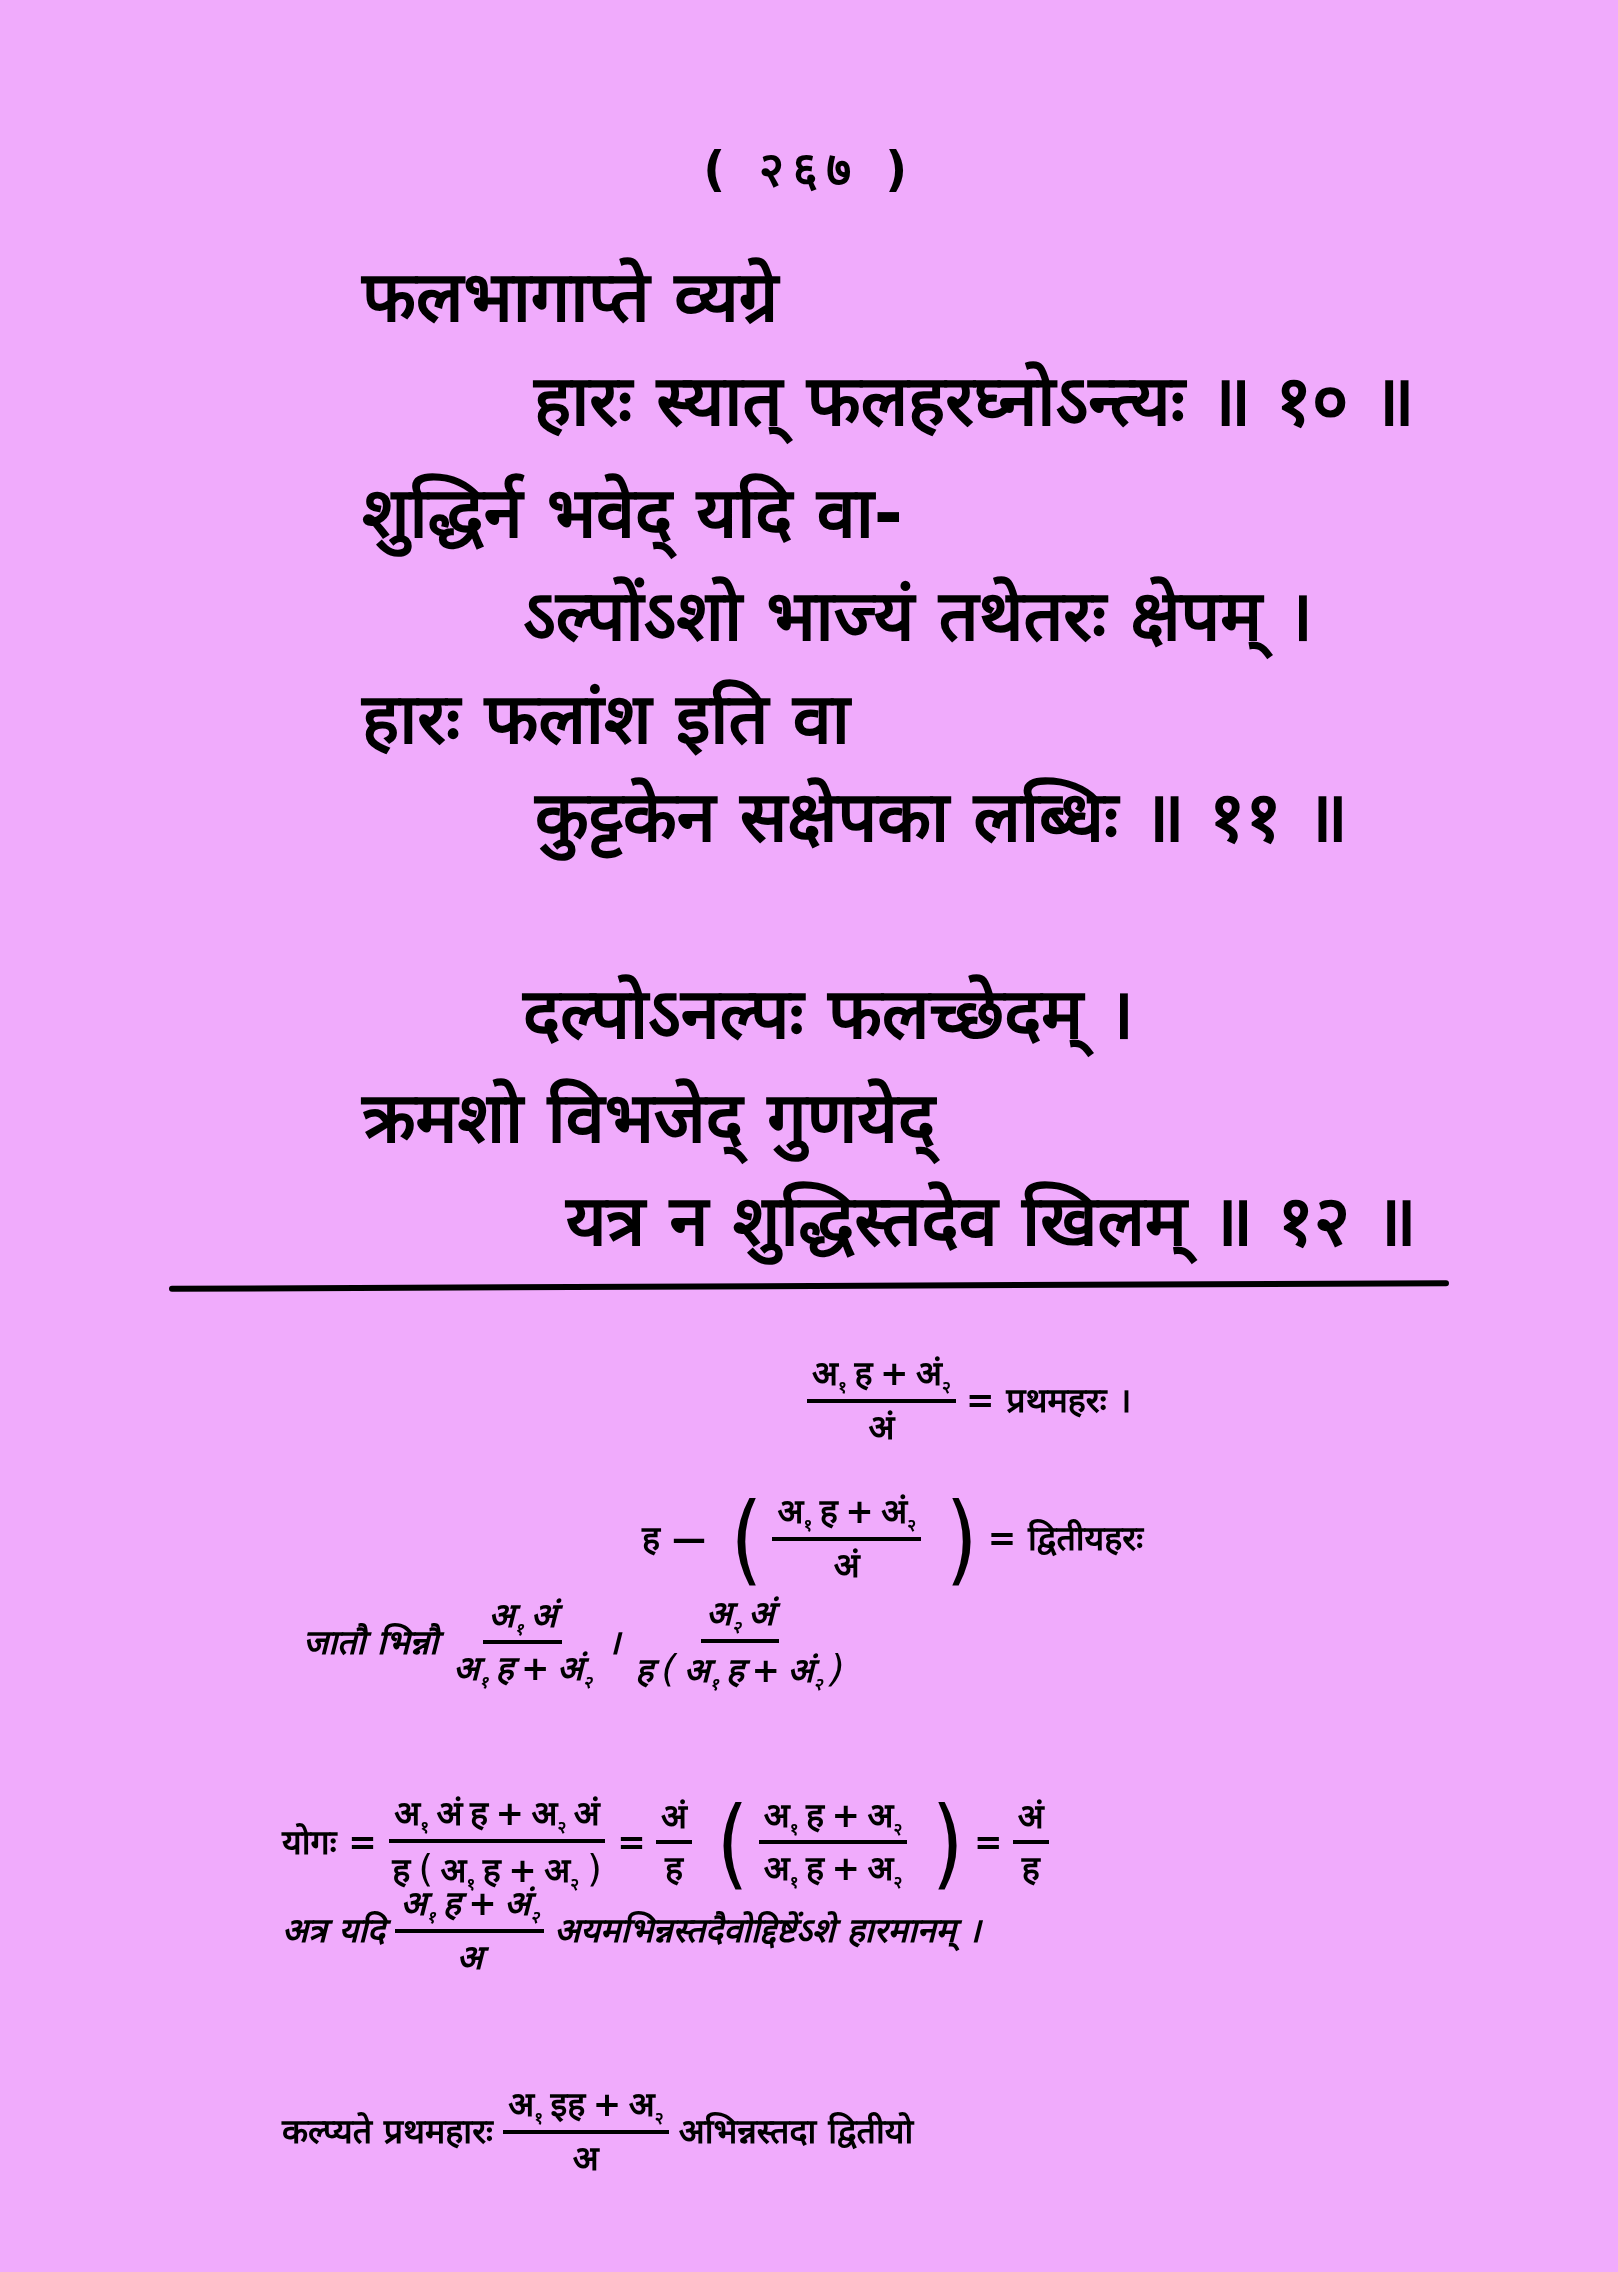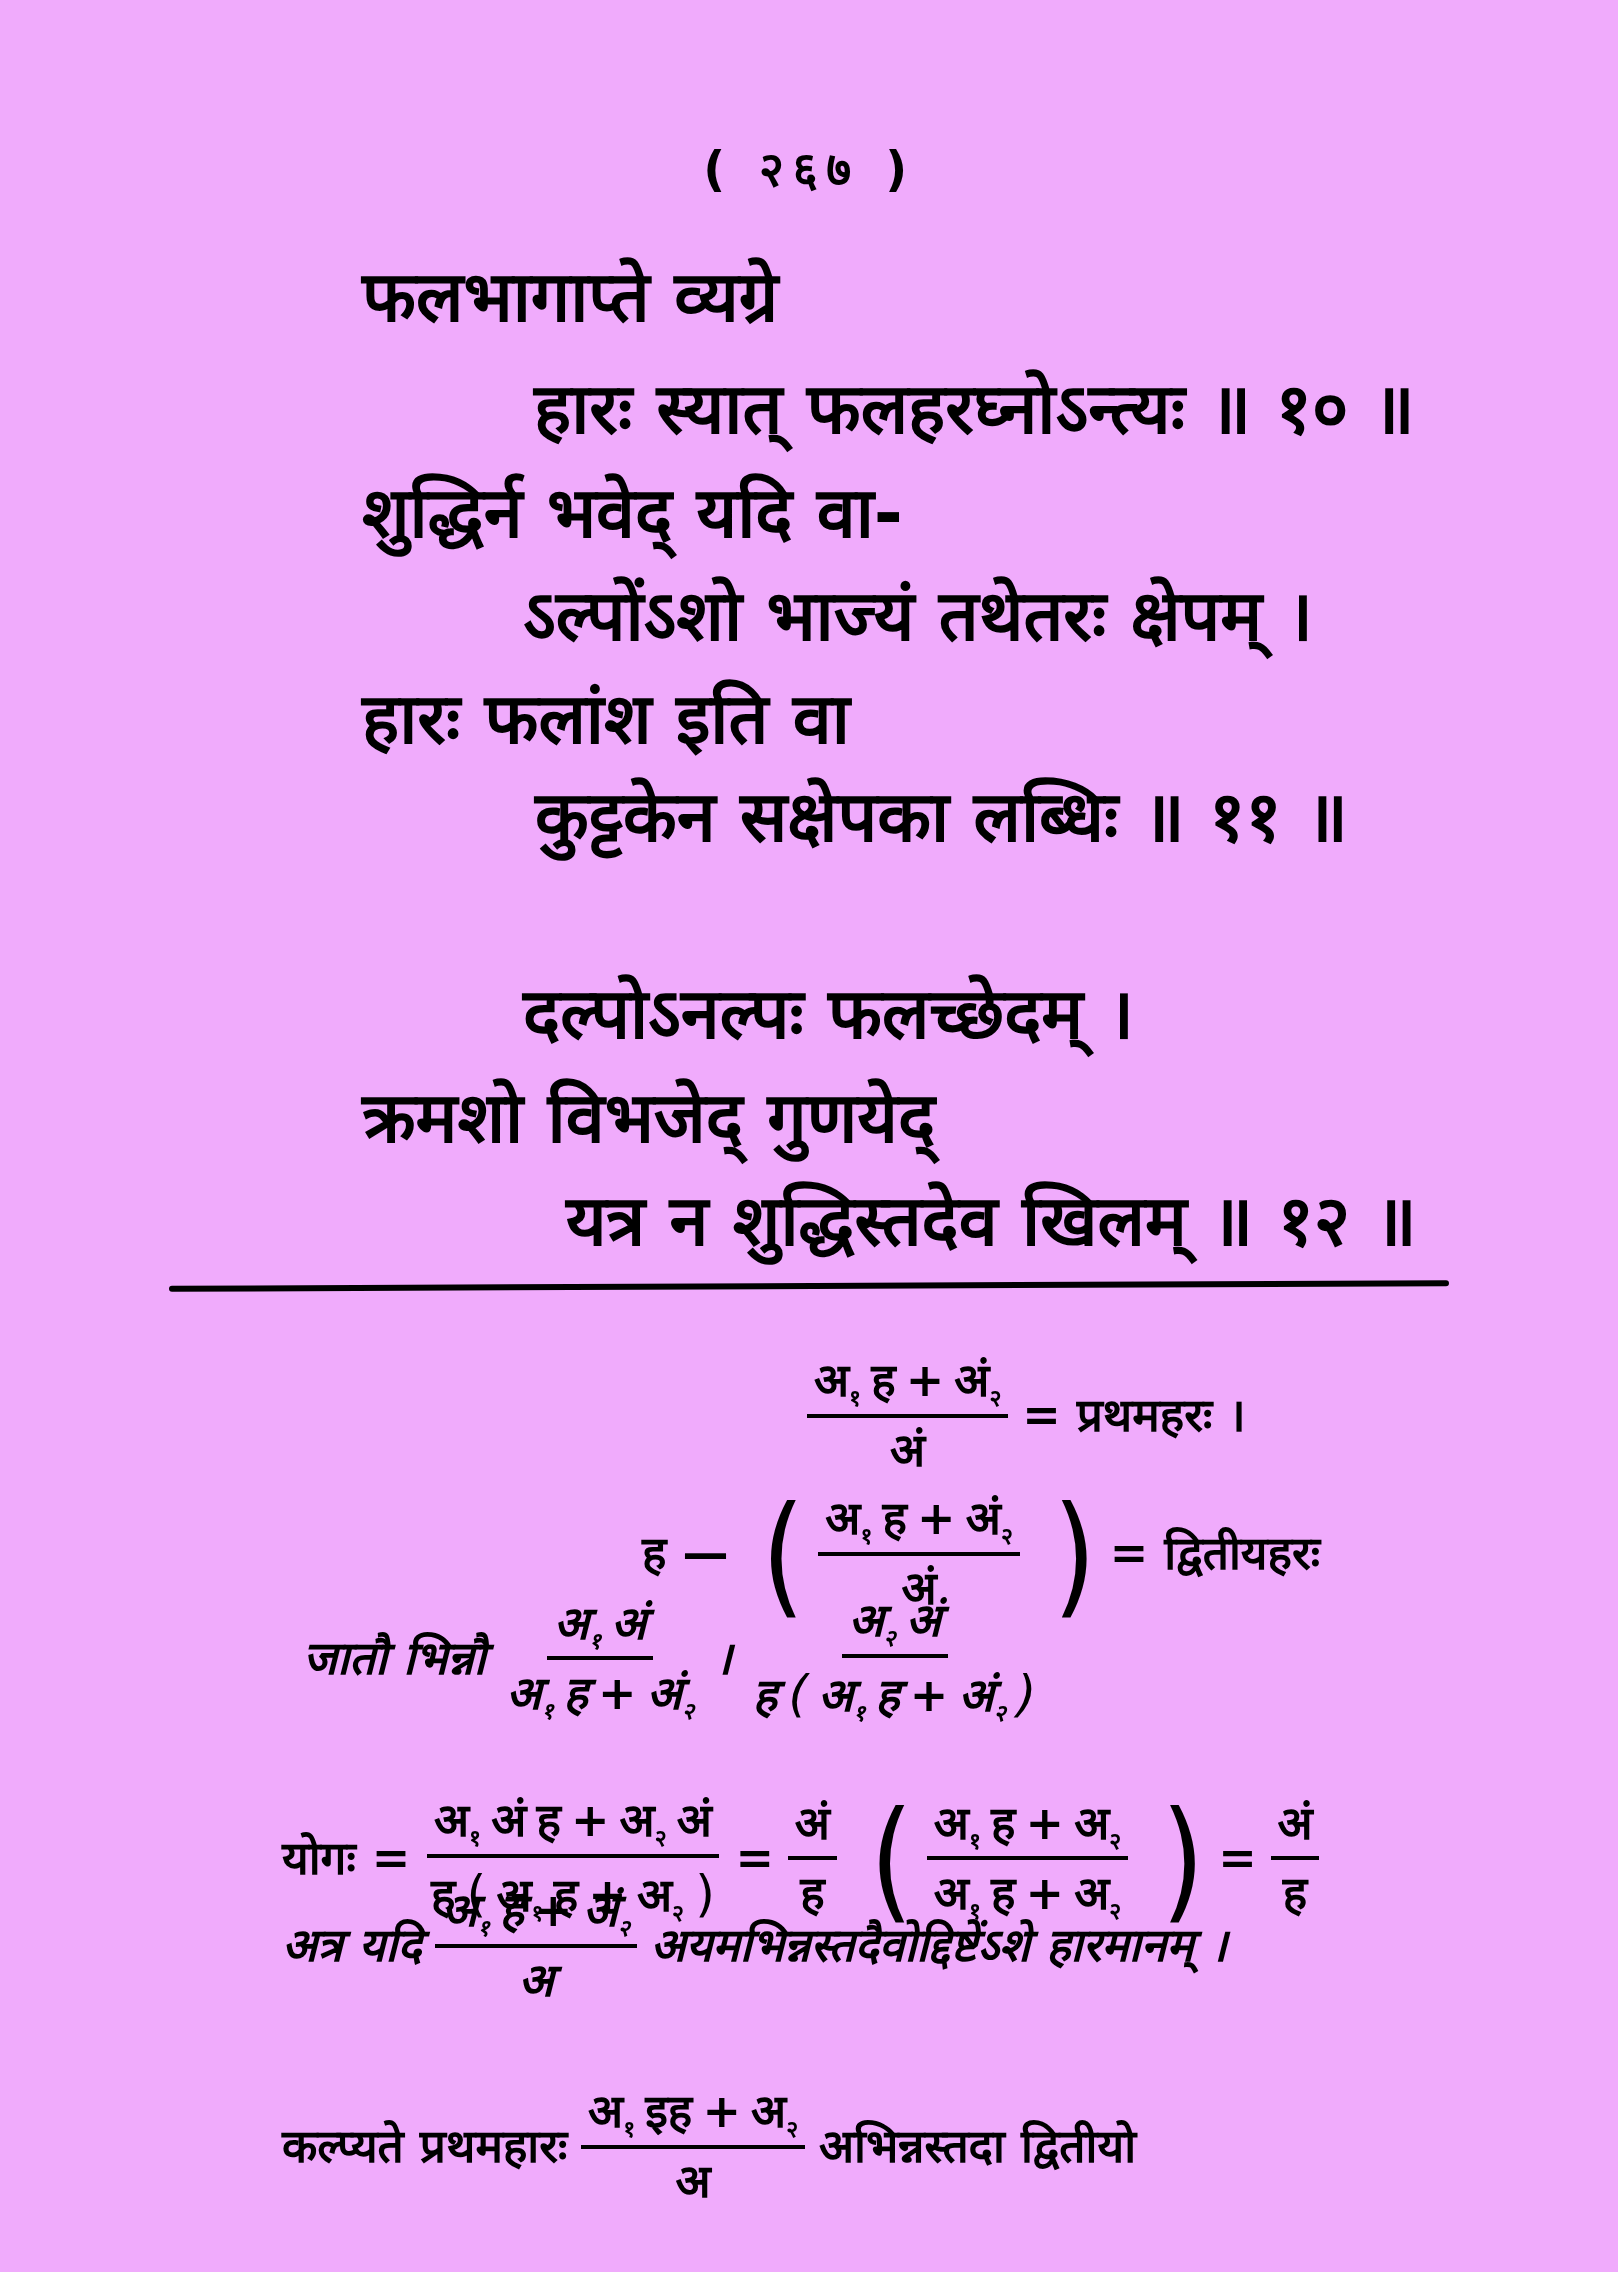--- a/index.html
+++ b/index.html
@@ -18,41 +18,41 @@
   .vline{
     position:absolute;white-space:nowrap;
     font-size:70px;line-height:1.3;
   }
   .divider{
     position:absolute;left:169px;top:1283px;width:1280px;height:6px;
     background:#000;border-radius:3.2px;transform:rotate(-0.25deg);
   }
   .fline{
     position:absolute;display:flex;align-items:center;
-    white-space:nowrap;font-size:46px;line-height:1.25;
+    white-space:nowrap;font-size:34px;line-height:1.25;
   }
   .fline > * + *{margin-left:0.3em;}
   .frac{display:inline-flex;flex-direction:column;align-items:center;}
   .num,.den{display:flex;align-items:baseline;justify-content:center;padding:0 0.15em;}
   .num{border-bottom:4.1px solid #000;padding-bottom:0.08em;}
   .den{padding-top:0.1em;}
   .num > * + *, .den > * + *{margin-left:0.22em;}
   sub{font-size:0.5em;line-height:1;}
   .bigp{font-size:2.4em;font-weight:400;line-height:0.8;display:inline-block;transform:scaleY(1.2);}
   .p{font-size:1.1em;font-weight:400;}
 </style>
 </head>
 <body>
 
 <div class="page">
 
   <div class="pageno">( २६७ )</div>
 
   <div class="vline" style="left:362px;top:252px;">फलभागाप्ते व्यग्रे</div>
-  <div class="vline" style="left:534px;top:364px;">हारः स्यात् फलहरघ्नोऽन्त्यः ॥ १० ॥</div>
+  <div class="vline" style="left:534px;top:356px;">हारः स्यात् फलहरघ्नोऽन्त्यः ॥ १० ॥</div>
   <div class="vline" style="left:362px;top:468px;">शुद्धिर्न भवेद् यदि वा-</div>
   <div class="vline" style="left:523px;top:571px;">ऽल्पोंऽशो भाज्यं तथेतरः क्षेपम् ।</div>
   <div class="vline" style="left:362px;top:674px;">हारः फलांश इति वा</div>
   <div class="vline" style="left:535px;top:772px;">कुट्टकेन सक्षेपका लब्धिः ॥ ११ ॥</div>
   <div class="vline" style="left:362px;top:1073px;">क्रमशो विभजेद् गुणयेद्</div>
   <div class="vline" style="left:523px;top:969px;">दल्पोऽनल्पः फलच्छेदम् ।</div>
   <div class="vline" style="left:566px;top:1176px;">यत्र न शुद्धिस्तदेव खिलम् ॥ १२ ॥</div>
 
   <div class="divider"></div>
 

